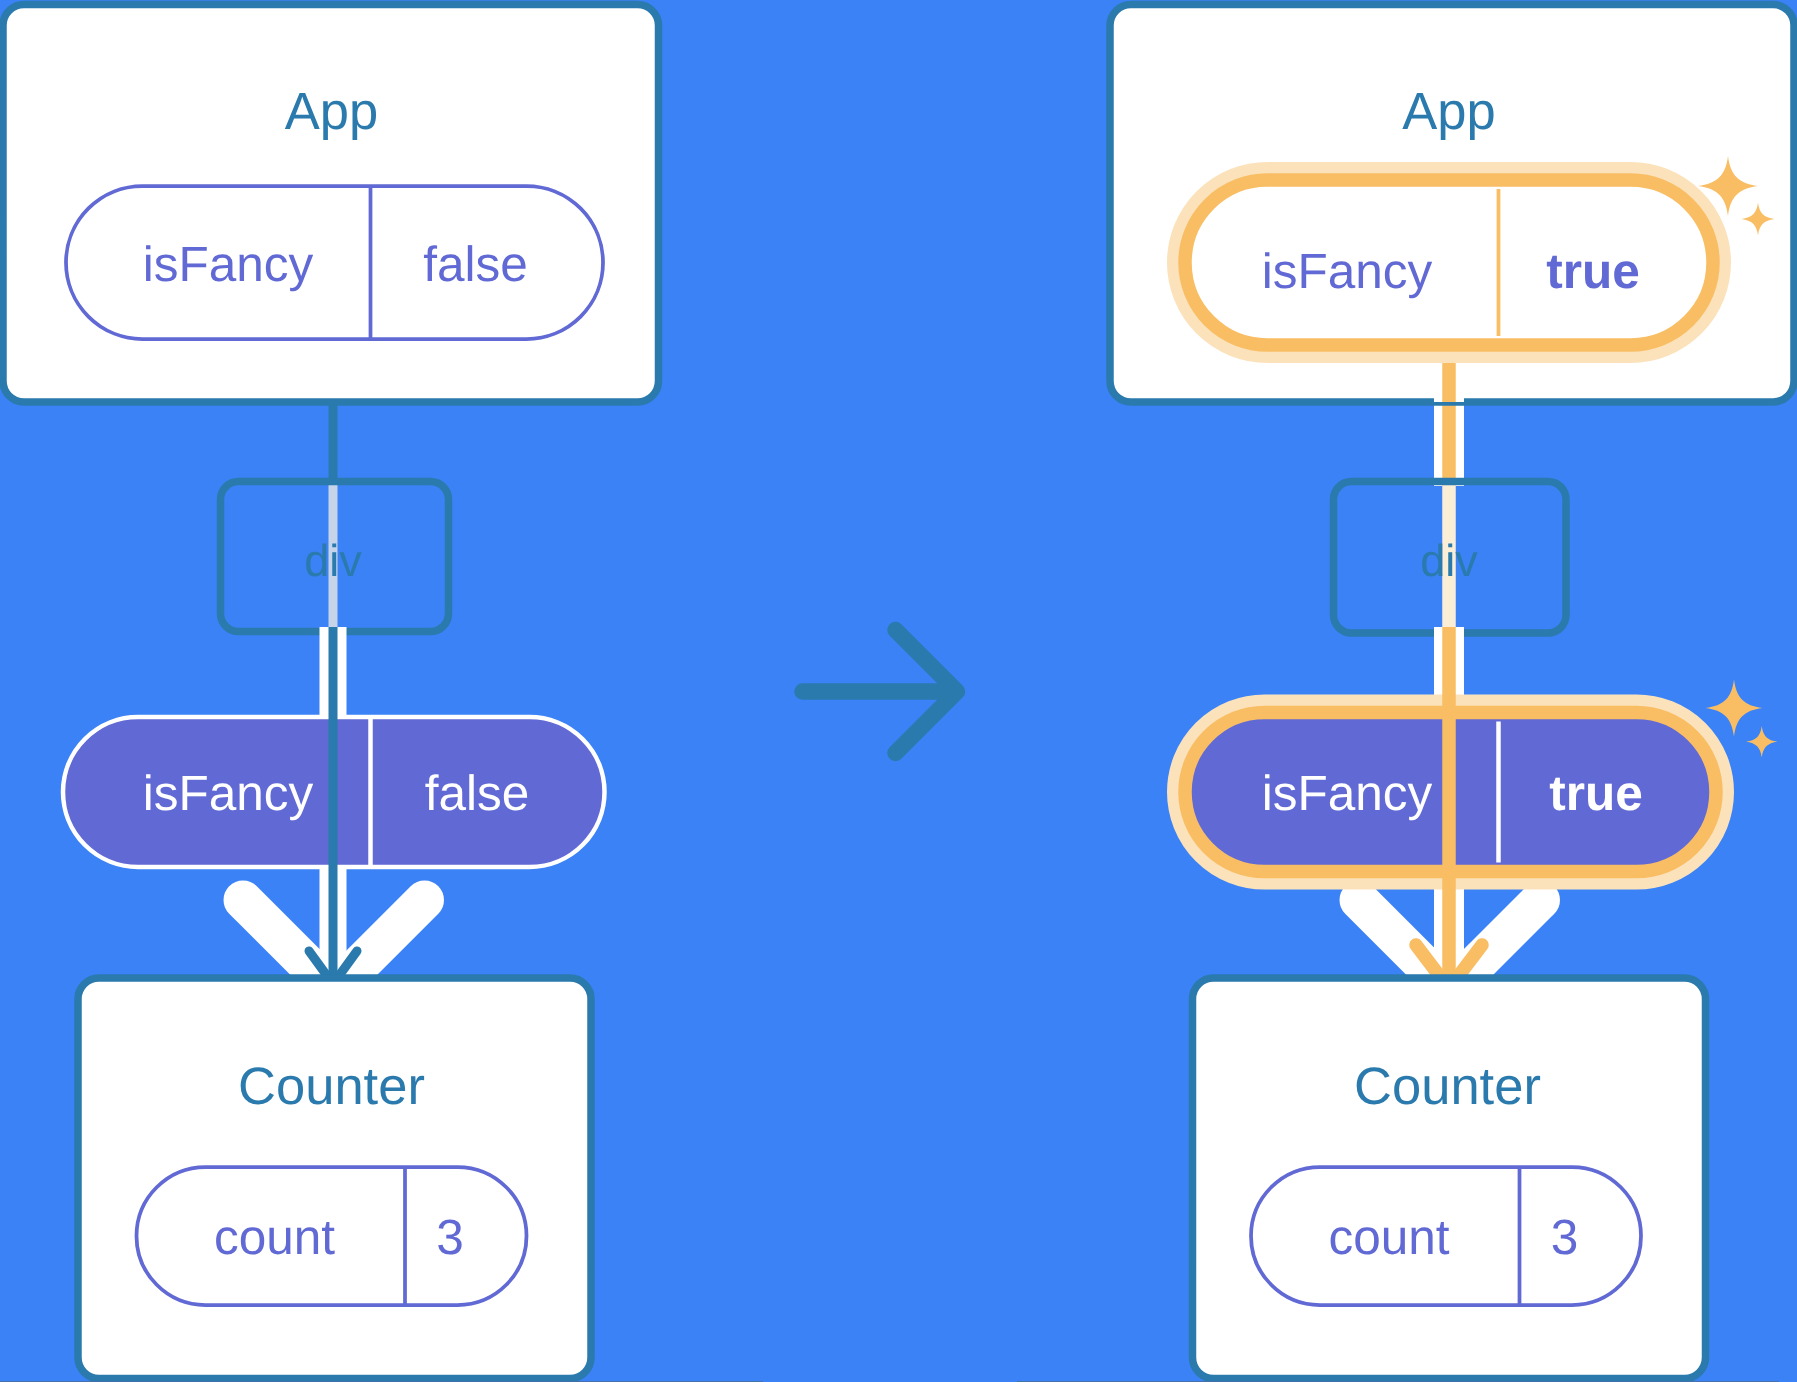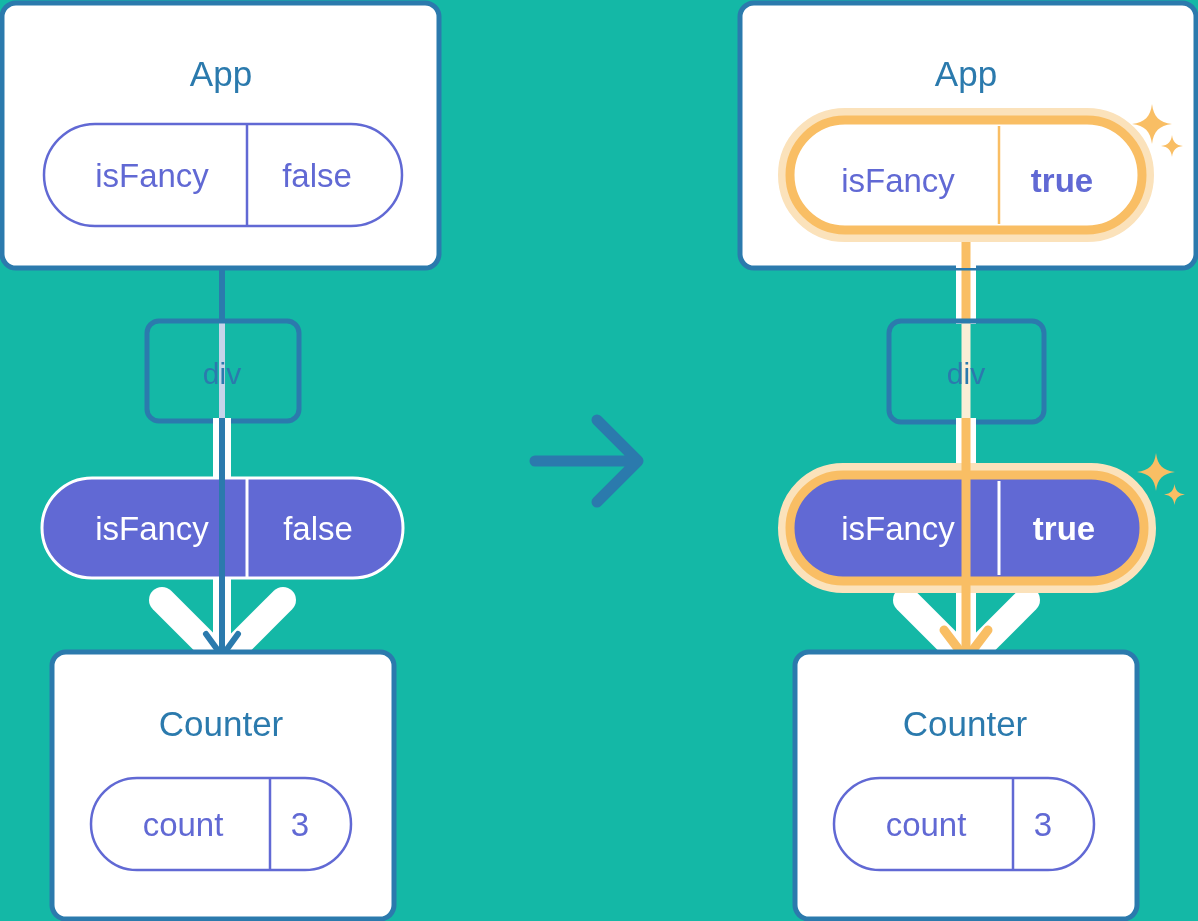--- a/index.html
+++ b/index.html
@@ -10,21 +10,21 @@
   body {
     width: 1198px;
     height: 921px;
     font-family: "Liberation Sans", sans-serif;
     overflow: hidden;
   }
   #stage {
     position: relative;
     width: 1198px;
     height: 921px;
-    background: #14b8a6;
+    background: #3b82f6;
   }
   svg.diagram {
     position: absolute;
     top: 0;
     left: 0;
     width: 1198px;
     height: 921px;
     display: block;
   }
   .box-title {

